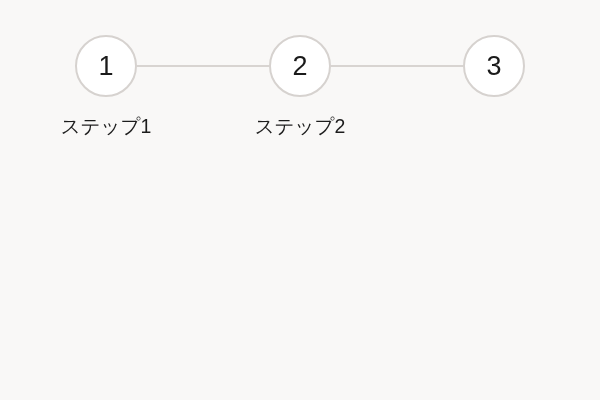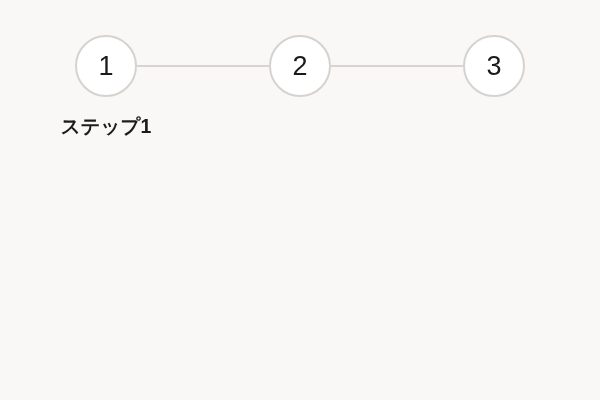--- a/index.html
+++ b/index.html
@@ -49,21 +49,20 @@
     letter-spacing: 0;
   }
 
   .step-label {
     margin-top: 20px;
     font-size: 19.5px;
     line-height: 1;
     color: #1c1c1c;
     white-space: nowrap;
     text-align: center;
-    font-weight: bold;
   }
 
   .connector {
     flex: 1 1 auto;
     height: 2px;
     background: #d8d4d1;
     margin-top: 30px;
     min-width: 10px;
   }
 </style>
@@ -78,20 +77,21 @@
     </div>
     <div class="step-label">ステップ1</div>
   </div>
 
   <div class="connector"></div>
 
   <div class="step">
     <div class="step-circle">
       <span>2</span>
     </div>
+    <div class="step-label">ステップ2</div>
   </div>
 
   <div class="connector"></div>
 
   <div class="step">
     <div class="step-circle">
       <span>3</span>
     </div>
   </div>
 

